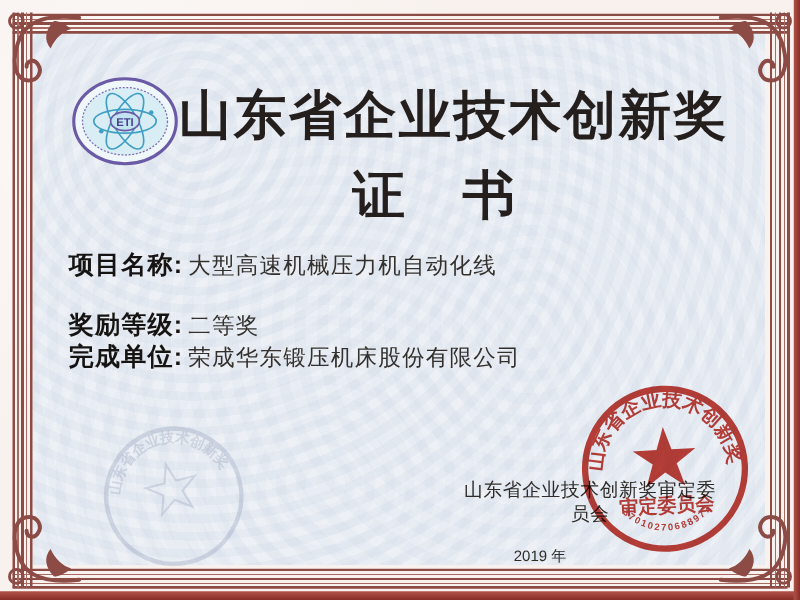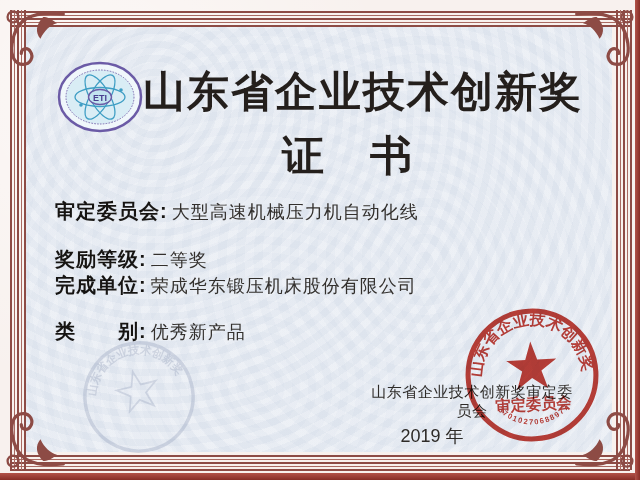--- a/index.html
+++ b/index.html
@@ -62,21 +62,21 @@
   .row .val{
     display:inline-block;font-family:"Liberation Serif",serif;
     font-size:18px;color:#33302d;letter-spacing:1px;vertical-align:baseline;
   }
   .row.r1{top:198px;} .row.r2{top:246px;} .row.r3{top:272px;} .row.r4{top:318px;}
   .certno{position:absolute;left:55px;top:408px;z-index:2;white-space:nowrap;}
   .certno .lab{font-family:"Liberation Sans",sans-serif;font-weight:bold;font-size:17px;color:#1c1a18;letter-spacing:1px;}
   .certno .num{font-family:"Liberation Serif",serif;font-size:15px;color:#2b2926;letter-spacing:1px;margin-left:8px;}
   .issuer{position:absolute;left:364px;top:383px;width:216px;z-index:2;text-align:center;}
   .issuer .committee{font-family:"Liberation Sans",sans-serif;font-size:15px;color:#2e2b28;letter-spacing:.5px;}
-  .issuer .date{margin-top:3px;font-family:"Liberation Sans",sans-serif;font-size:18px;color:#2e2b28;transform:translateX(-40px);}
+  .issuer .date{margin-top:16px;font-family:"Liberation Sans",sans-serif;font-size:12px;color:#2e2b28;transform:translateX(-40px);}
   .ghost-seal{position:absolute;left:78px;top:336px;z-index:1;opacity:.55;transform:rotate(-14deg);}
   .seal{position:absolute;left:461px;top:304px;z-index:3;transform:rotate(-3deg);mix-blend-mode:multiply;opacity:.93;}
 </style>
 </head>
 <body>
 
 <div class="cert">
   <div class="paper"></div>
 
   <div class="frame h top"></div>
@@ -116,34 +116,30 @@
     <circle cx="64" cy="30" r="1.8" fill="#3f9ec4"></circle>
     <circle cx="24" cy="45" r="1.8" fill="#3f9ec4"></circle>
     <ellipse cx="43" cy="37" rx="11.5" ry="7.5" fill="#c2e4f0" stroke="#6b5ba6" stroke-width="1.4"></ellipse>
     <text x="43" y="40.5" text-anchor="middle" font-family="Liberation Sans, sans-serif" font-size="9" font-weight="bold" fill="#4a3f8f">ETI</text>
   </svg>
 
   <div class="title">山东省企业技术创新奖</div>
   <div class="subtitle">证　书</div>
 
   <div class="row r1">
-    <span class="lab">审定委员会:</span>
+    <span class="lab">项目名称:</span>
     <span class="val">大型高速机械压力机自动化线</span>
   </div>
   <div class="row r3">
     <span class="lab">完成单位:</span>
     <span class="val">荣成华东锻压机床股份有限公司</span>
   </div>
   <div class="row r2">
     <span class="lab">奖励等级:</span>
     <span class="val">二等奖</span>
-  </div>
-  <div class="row r4">
-    <span class="lab">类　　别:</span>
-    <span class="val">优秀新产品</span>
   </div>
 
 
   <div class="issuer">
     <div class="committee">山东省企业技术创新奖审定委员会</div>
     <div class="date">2019 年</div>
   </div>
 
   <svg class="ghost-seal" width="122" height="122" viewBox="0 0 140 140">
     <circle cx="70" cy="70" r="62" fill="none" stroke="rgba(135,148,178,.55)" stroke-width="4"></circle>

